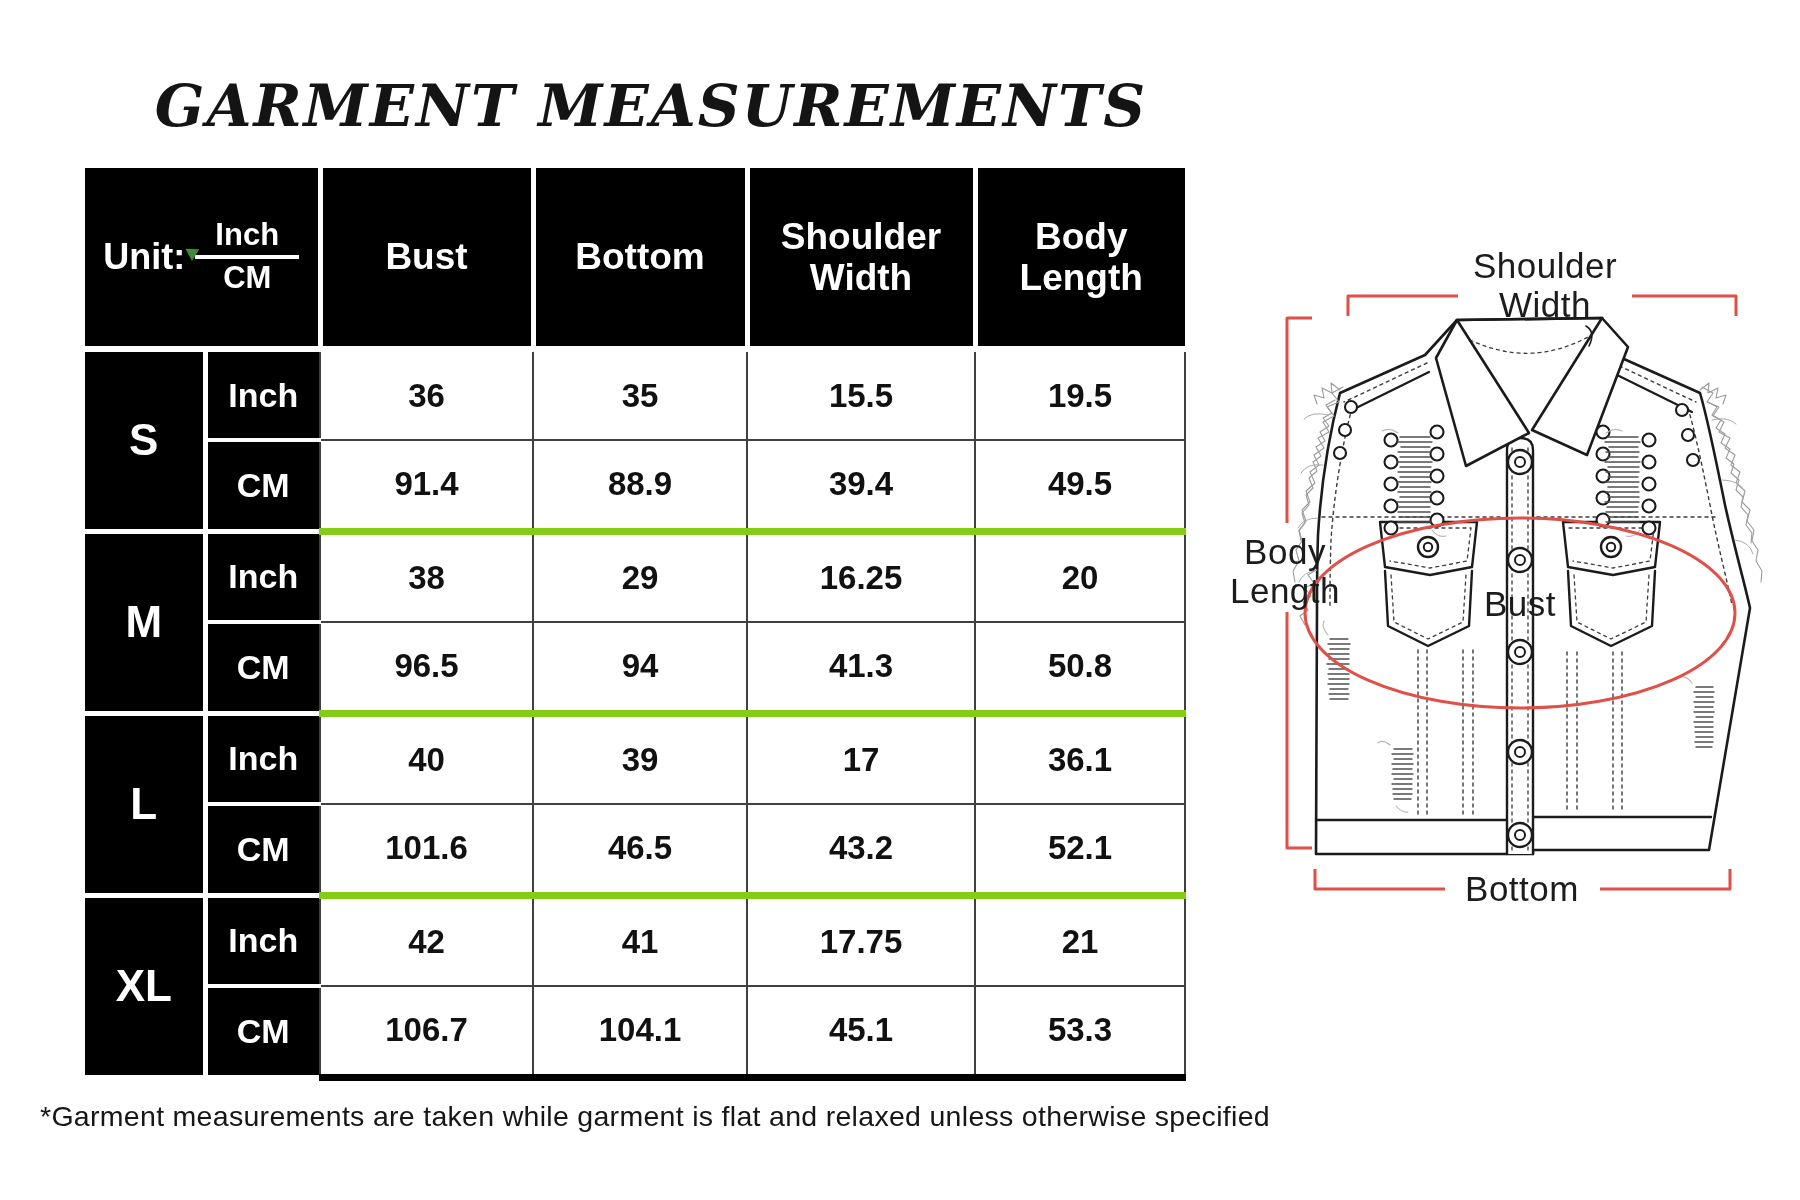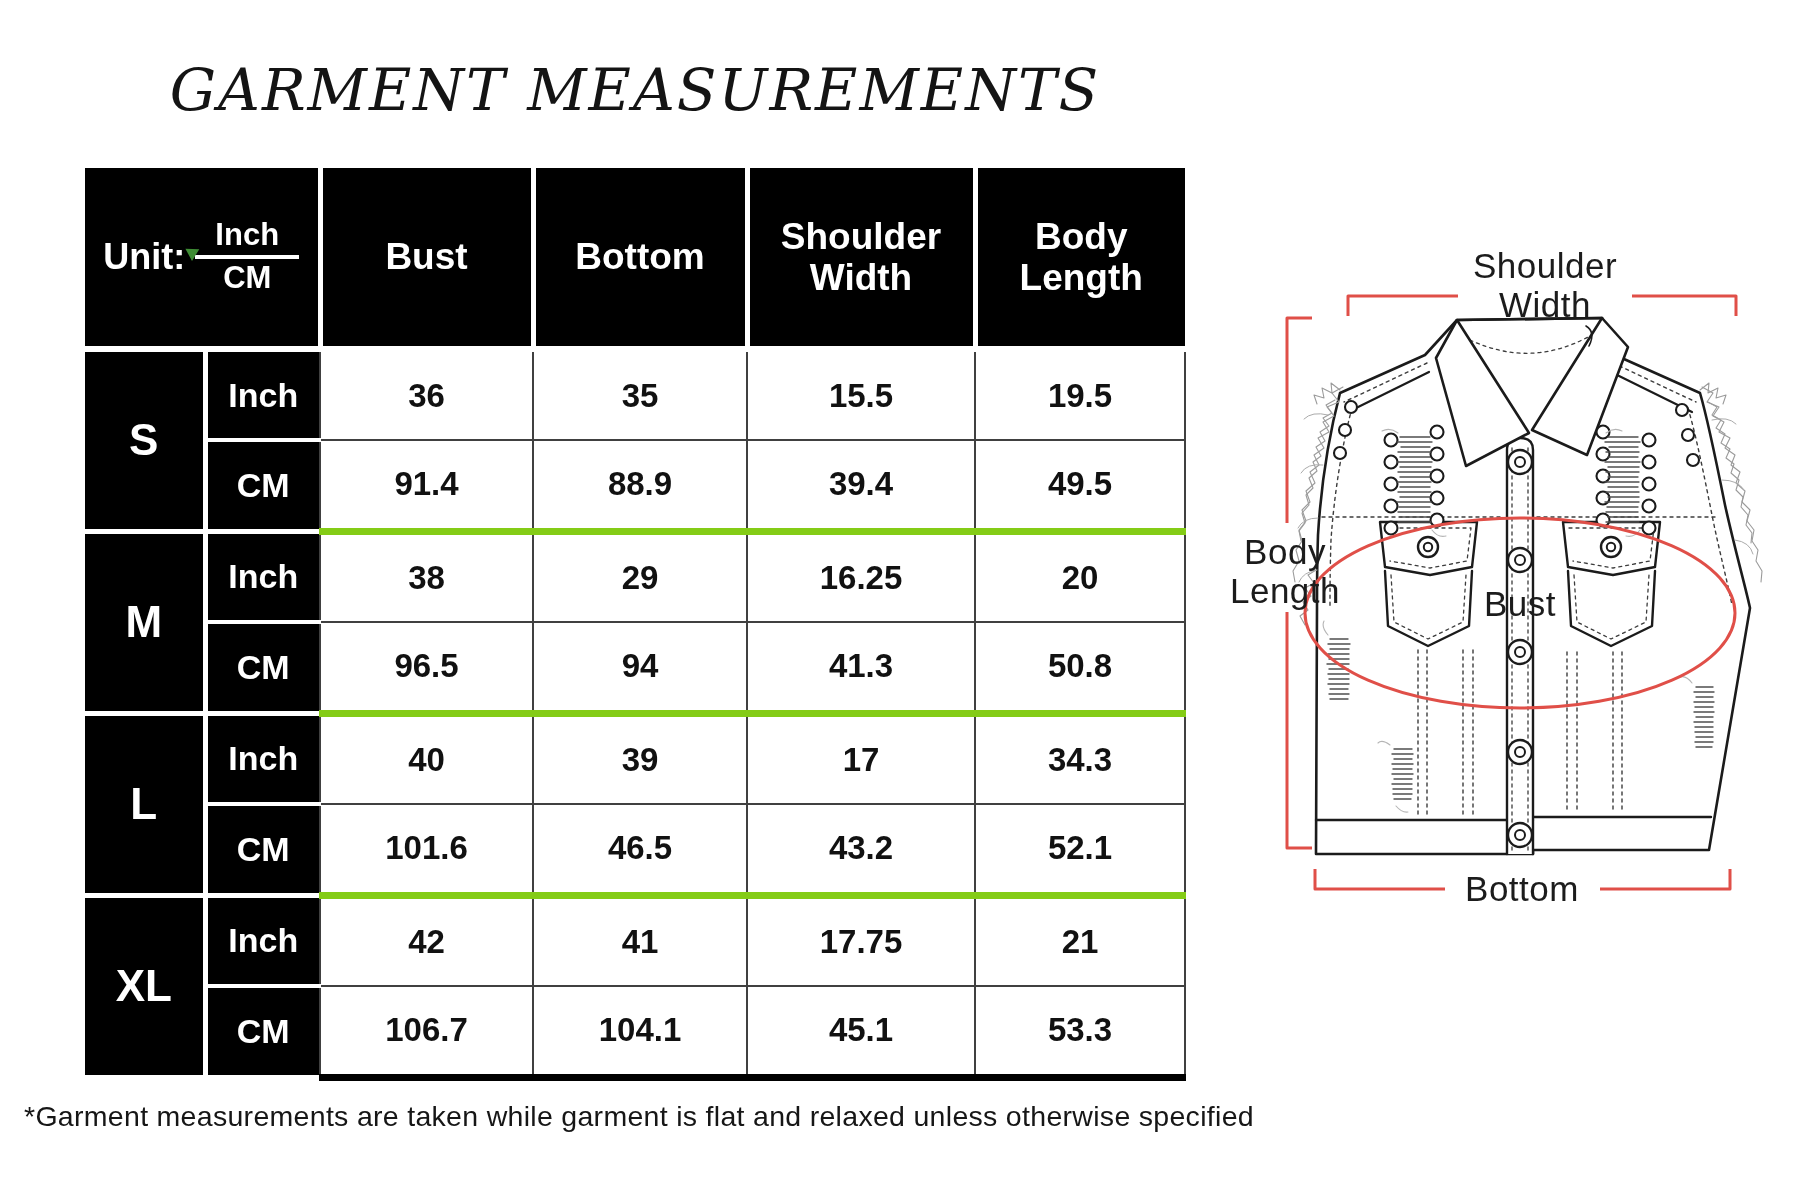--- a/index.html
+++ b/index.html
@@ -1,21 +1,21 @@
 <!DOCTYPE html>
 <html><head>
 <meta charset="utf-8">
 <style>
   html,body{margin:0;padding:0;background:#fff;}
   .stage{position:relative;width:1800px;height:1200px;background:#ffffff;overflow:hidden;
          font-family:"Liberation Sans", sans-serif;}
 
   
-  .title{position:absolute;left:85px;top:56px;width:1100px;margin:0;text-align:center;
-         font-family:"DejaVu Serif", serif;font-style:italic;font-weight:400;
+  .title{position:absolute;left:85px;top:56px;width:1100px;margin:16px;text-align:center;
+         font-family:"DejaVu Serif", serif;font-style:italic;font-weight:700;
          font-size:58px;letter-spacing:2px;color:#141414;white-space:nowrap;}
 
   
   table.chart{position:absolute;left:85px;top:168px;width:1100px;border-collapse:collapse;
               table-layout:fixed;}
   table.chart thead tr{height:181px;}
   table.chart tbody tr{height:91px;}
   table.chart th{background:#000;color:#fff;font-weight:700;font-size:37px;line-height:1.12;
                  text-align:center;vertical-align:middle;padding:16px 6px;
                  border:none;border-left:5px solid #fff;border-bottom:6px solid #fff;}
@@ -43,21 +43,21 @@
 
   
   .ill-label{position:absolute;color:#1c1c1c;font-size:35px;font-weight:400;
              line-height:39px;text-align:center;letter-spacing:0.5px;}
   .lab-shoulder{left:1435px;top:246px;width:220px;}
   .lab-bodylen{left:1190px;top:532px;width:190px;}
   .lab-bust{left:1455px;top:584px;width:130px;}
   .lab-bottom{left:1430px;top:869px;width:184px;}
 
   
-  .footnote{position:absolute;left:24px;top:1100px;font-size:28.5px;color:#161616;
+  .footnote{position:absolute;left:40px;top:1100px;font-size:28.5px;color:#161616;
             letter-spacing:0.3px;}
 
   .vest-svg{position:absolute;left:1230px;top:240px;}
 </style>
 </head>
 <body>
 
 <div class="stage">
 
   <h1 class="title">GARMENT MEASUREMENTS</h1>
@@ -124,21 +124,21 @@
         <td class="val">41.3</td>
         <td class="val">50.8</td>
       </tr>
 
       <tr class="secfirst">
         <td class="size" rowspan="2">L</td>
         <td class="unit">Inch</td>
         <td class="val">40</td>
         <td class="val">39</td>
         <td class="val">17</td>
-        <td class="val">34.3</td>
+        <td class="val">36.1</td>
       </tr>
       <tr class="cmrow">
         <td class="unit">CM</td>
         <td class="val">101.6</td>
         <td class="val">46.5</td>
         <td class="val">43.2</td>
         <td class="val">52.1</td>
       </tr>
 
       <tr class="secfirst">

